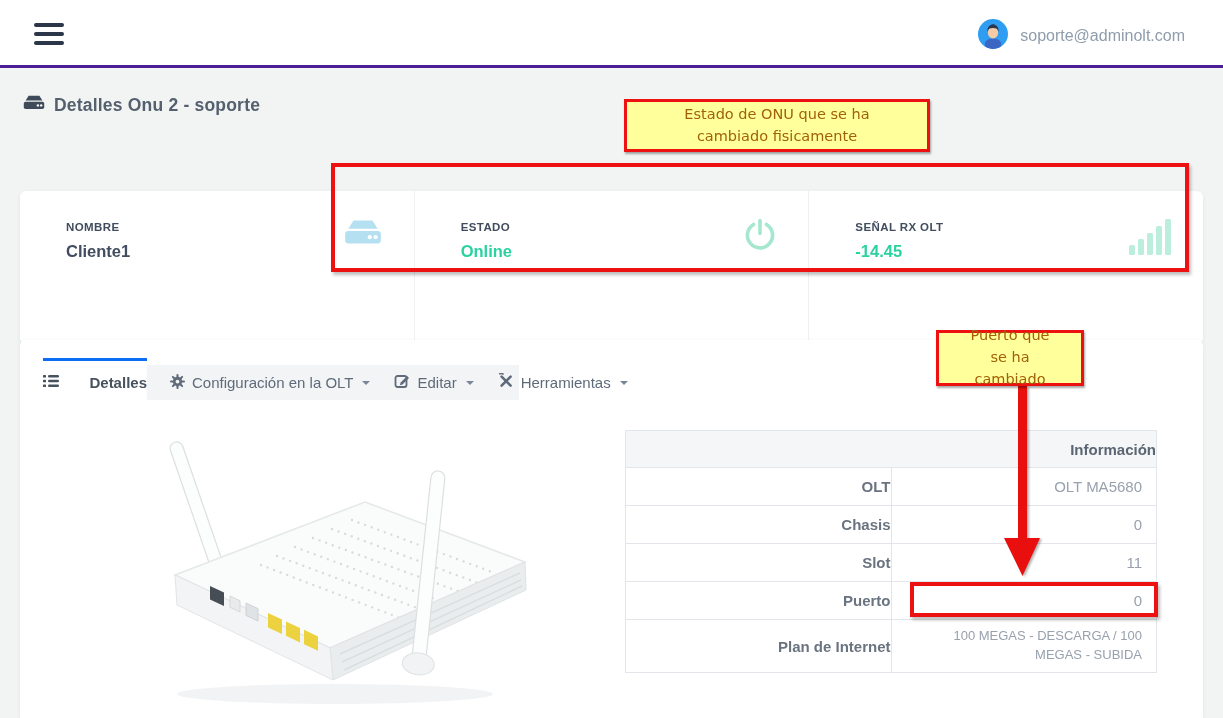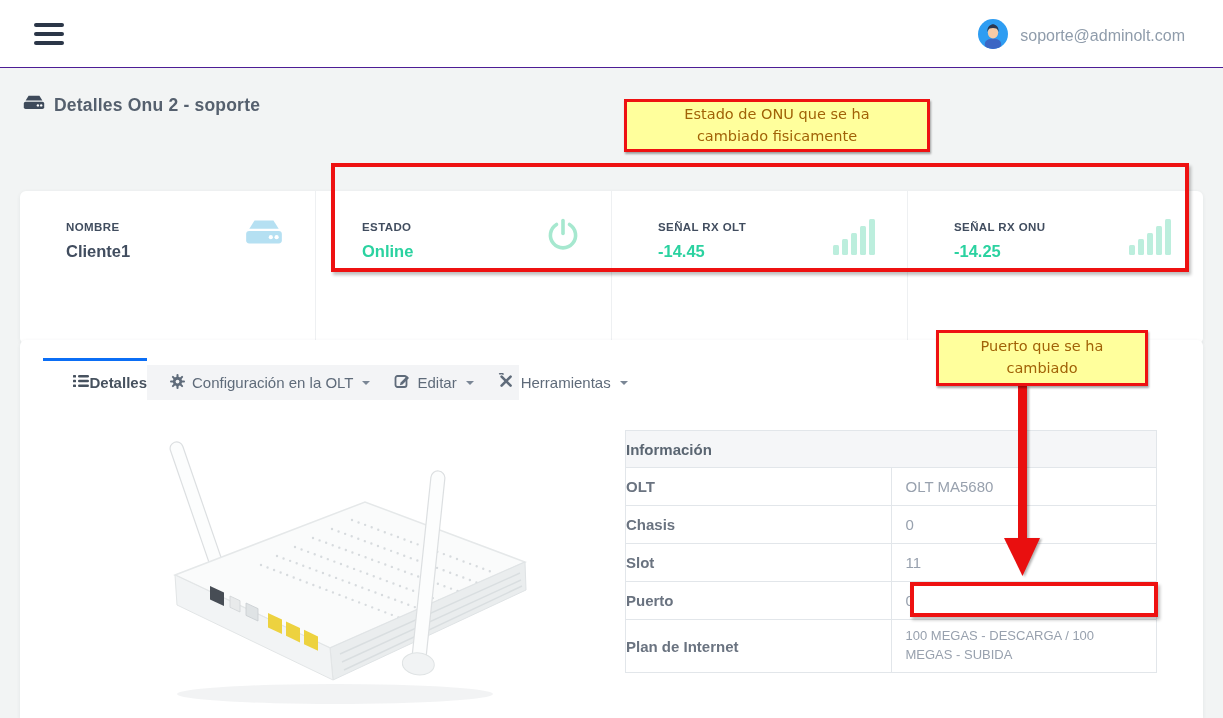--- a/index.html
+++ b/index.html
@@ -4,21 +4,21 @@
 <style>
   :root{
     --accent:#2bd2a0; --mint:#b9edd9; --mintpower:#a6e8cf;
     --tabblue:#0b6ef5; --annred:#ee1111; --annyellow:#ffff9c; --avatarblue:#2e9df2;
   }
   *{margin:0;padding:0;box-sizing:border-box;}
   html,body{width:1223px;height:718px;overflow:hidden;}
   body{font-family:"Liberation Sans",sans-serif;background:#f2f4f4;position:relative;}
 
   
-  .navbar{position:absolute;left:0;top:0;width:1223px;height:68px;background:#fff;border-bottom:1px solid #4c1d95;}
+  .navbar{position:absolute;left:0;top:0;width:1223px;height:68px;background:#fff;border-bottom:3px solid #4c1d95;}
   .hamburger{position:absolute;left:34px;top:23px;width:30px;height:22px;display:flex;flex-direction:column;justify-content:space-between;cursor:pointer;}
   .hamburger span{display:block;height:4px;border-radius:2px;background:#2b3648;}
   .user{position:absolute;right:38px;top:19px;display:flex;align-items:center;gap:12px;cursor:pointer;}
   .user .email{font-size:16px;color:#8f9cab;}
 
   
   .page-head{position:absolute;left:22px;top:94px;display:flex;align-items:center;gap:8px;}
   .page-head h1{font-size:17.5px;font-weight:bold;color:#55606e;letter-spacing:.2px;}
 
   
@@ -28,38 +28,38 @@
   .stat + .stat{border-left:1px solid #eef0f2;}
   .stat .lbl{font-size:11.5px;font-weight:bold;color:#414d5f;letter-spacing:.4px;}
   .stat .val{margin-top:9px;font-size:16.5px;font-weight:bold;color:#414d5f;}
   .stat .val.green{color:var(--accent);}
   .stat .ic{position:absolute;right:30px;top:26px;}
 
   
   .card2{left:20px;top:340px;width:1183px;height:378px;border-radius:6px 6px 0 0;}
   .tabs{position:absolute;left:23px;top:18px;height:45px;width:600px;}
   .tab-strip{position:absolute;left:104px;top:7px;width:372px;height:35px;background:#f3f4f6;display:flex;align-items:center;padding:0 14px;gap:6px;}
-  .tab-active{position:absolute;left:0;top:0;width:104px;height:45px;background:#fff;border-top:3px solid var(--tabblue);display:flex;align-items:center;justify-content:flex-end;font-size:15px;color:#47525f;font-weight:bold;cursor:pointer;}
+  .tab-active{position:absolute;left:0;top:0;width:104px;height:45px;background:#fff;border-top:3px solid var(--tabblue);display:flex;align-items:center;justify-content:space-between;font-size:15px;color:#47525f;font-weight:bold;cursor:pointer;}
   .tab-item{display:flex;align-items:center;gap:7px;font-size:15px;color:#5f6b7a;padding:0 9px;cursor:pointer;white-space:nowrap;}
   .caret{width:0;height:0;border-left:4px solid transparent;border-right:4px solid transparent;border-top:4.5px solid #7a8695;margin-left:2px;}
 
   
   .info-table{position:absolute;left:605px;top:90px;width:532px;border-collapse:collapse;table-layout:fixed;font-size:15px;}
-  .info-table th,.info-table td{border:1px solid #e2e6ea;text-align:left;vertical-align:middle;}
+  .info-table th,.info-table td{border:1px solid #e2e6ea;text-align:right;vertical-align:middle;}
   .info-table thead th{height:37px;background:#f5f6f8;color:#5b6672;font-weight:bold;}
   .info-table td{height:38px;}
   .info-table td.lbl{width:250px;color:#6a7380;font-weight:bold;}
   .info-table td.val{color:#98a1ae;padding:0 14px;}
   .info-table tr.tall td{height:53px;}
   .info-table tr.tall td.val{font-size:13px;line-height:1.45;}
 
   
   .note{position:absolute;background:var(--annyellow);border:3px solid var(--annred);box-shadow:1px 2px 2px rgba(0,0,0,.35);display:flex;align-items:center;justify-content:center;text-align:center;font-family:"DejaVu Sans",sans-serif;font-size:14.5px;color:#a16207;line-height:1.5;z-index:60;padding:2px 24px;}
   .note1{left:624px;top:99px;width:306px;height:53px;}
-  .note2{left:936px;top:330px;width:212px;height:56px;}
+  .note2{left:936px;top:330px;width:148px;height:56px;}
   .redrect{position:absolute;border:4px solid var(--annred);box-shadow:2px 3px 3px rgba(0,0,0,.25);z-index:50;pointer-events:none;}
   .rect-stats{left:331px;top:163px;width:858px;height:109px;}
   .rect-puerto{left:910px;top:582px;width:248px;height:35px;}
   .arrow{position:absolute;left:998px;top:386px;z-index:55;pointer-events:none;filter:drop-shadow(2px 1px 1px rgba(0,0,0,.3));}
 
   
   .product{position:absolute;left:100px;top:70px;}
 </style>
 </head>
 <body>
@@ -127,35 +127,20 @@
         <g stroke="#a6e8cf" stroke-width="3.6" fill="none" stroke-linecap="round">
           <path d="M11.5 7.5 A 12.6 12.6 0 1 0 24.5 7.5"></path>
           <path d="M18 3.5 L18 16.5"></path>
         </g>
       </svg>
     </span>
   </div>
   <div class="stat">
     <div class="lbl">SEÑAL RX OLT</div>
     <div class="val green">-14.45</div>
-    <span class="ic">
-      <svg width="44" height="38" viewBox="0 0 44 38">
-        <g fill="#bceedd">
-          <rect x="0" y="28" width="6" height="10" rx="1.5"></rect>
-          <rect x="9" y="22" width="6" height="16" rx="1.5"></rect>
-          <rect x="18" y="16" width="6" height="22" rx="1.5"></rect>
-          <rect x="27" y="9" width="6" height="29" rx="1.5"></rect>
-          <rect x="36" y="2" width="6" height="36" rx="1.5"></rect>
-        </g>
-      </svg>
-    </span>
-  </div>
-  <div class="stat">
-    <div class="lbl">SEÑAL RX ONU</div>
-    <div class="val green">-14.25</div>
     <span class="ic">
       <svg width="44" height="38" viewBox="0 0 44 38">
         <g fill="#bceedd">
           <rect x="0" y="28" width="6" height="10" rx="1.5"></rect>
           <rect x="9" y="22" width="6" height="16" rx="1.5"></rect>
           <rect x="18" y="16" width="6" height="22" rx="1.5"></rect>
           <rect x="27" y="9" width="6" height="29" rx="1.5"></rect>
           <rect x="36" y="2" width="6" height="36" rx="1.5"></rect>
         </g>
       </svg>

